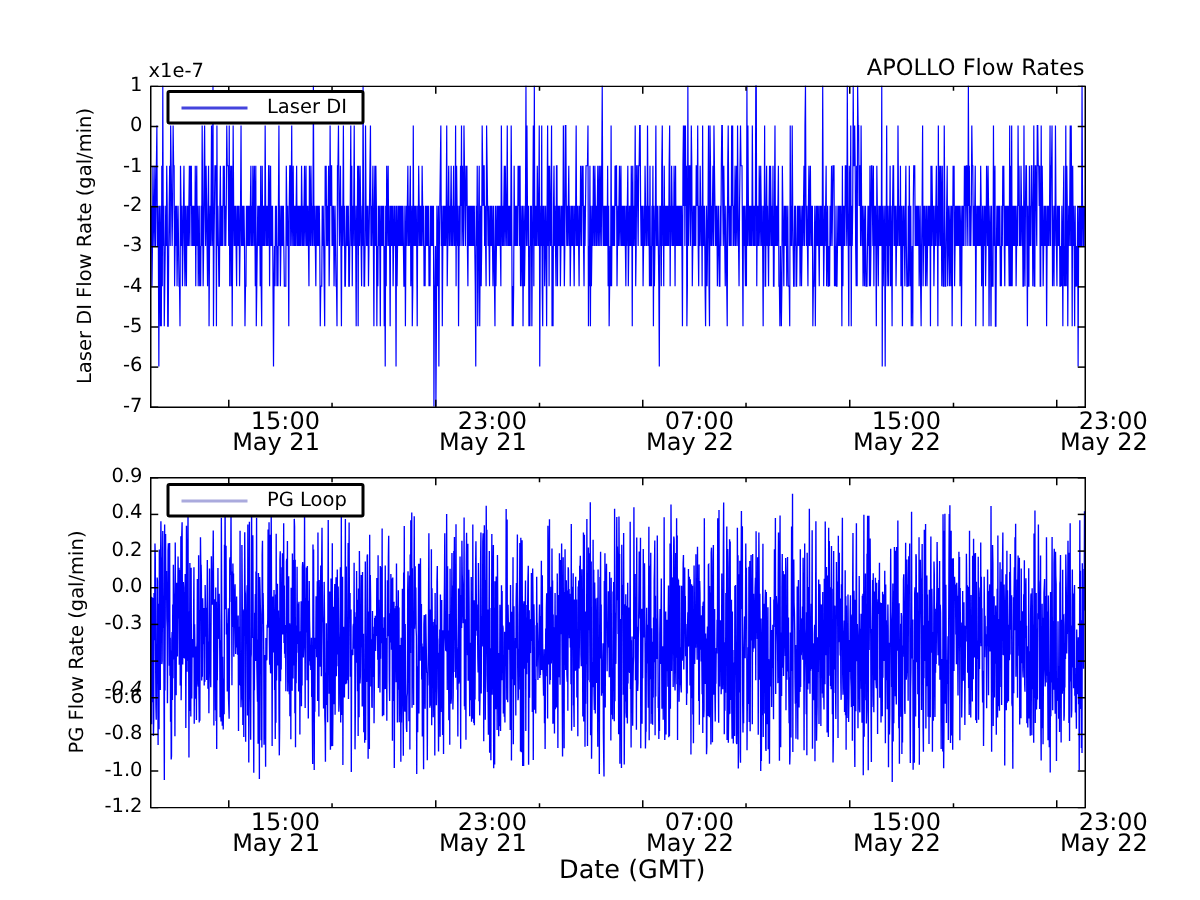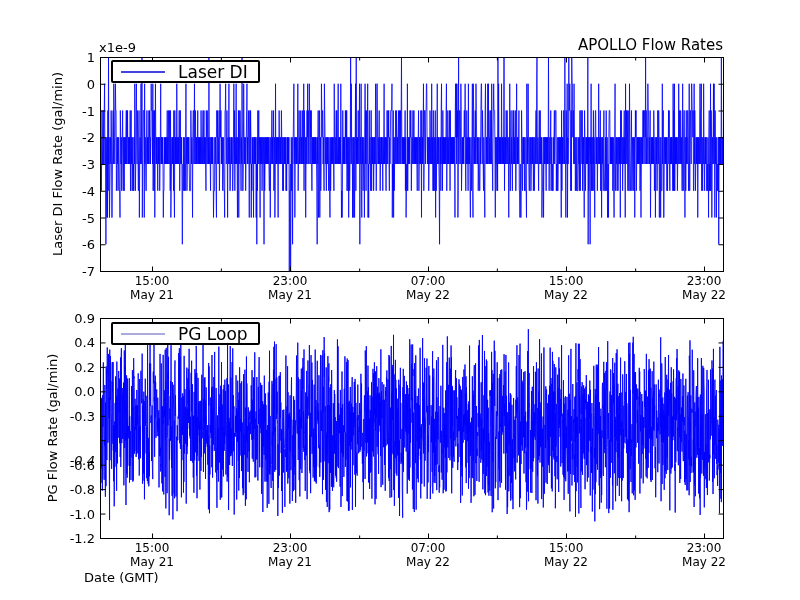--- a/index.html
+++ b/index.html
@@ -5,33 +5,33 @@
   html,body{margin:0;padding:0;background:#fff;}
   #figure{position:relative;width:800px;height:600px;background:#ffffff;
           font-family:"DejaVu Sans","Liberation Sans",sans-serif;color:#000;overflow:hidden;}
   .abs{position:absolute;}
   .plot-svg{position:absolute;display:block;}
   #fig-title{left:100px;top:36px;width:623px;text-align:right;font-size:15px;}
   #offset-text{left:99px;top:40px;font-size:13px;}
   .ylabel{white-space:nowrap;font-size:13px;transform:translate(-50%,-50%) rotate(-90deg);}
   #ylabel-1{left:57px;top:164px;}
   #ylabel-2{left:52px;top:428px;}
-  #xlabel{left:84px;top:570px;width:623px;font-size:13px;}
+  #xlabel{left:110px;top:570px;width:623px;text-align:center;font-size:17px;}
   .ytick{position:absolute;font-size:13px;text-align:right;width:40px;transform:translateY(-50%);}
-  .xtick{position:absolute;font-size:12px;text-align:center;transform:translateX(-50%);line-height:14px;white-space:nowrap;}
+  .xtick{position:absolute;font-size:16px;text-align:right;transform:translateX(-50%);line-height:14px;white-space:nowrap;margin-left:32px;}
   .legend{position:absolute;background:#fff;border:2px solid #000;border-radius:2px;
-          height:19px;display:flex;align-items:center;padding:0 10px 0 8px;font-size:17px;}
+          height:19px;display:flex;align-items:center;padding:0 10px 0 8px;font-size:13px;}
   .legend .sample{width:44px;height:2px;margin-right:13px;}
 </style>
 </head>
 <body>
 
 <div id="figure">
   <div class="abs" id="fig-title">APOLLO Flow Rates</div>
-  <div class="abs" id="offset-text">x1e-9</div>
+  <div class="abs" id="offset-text">x1e-7</div>
   <div class="abs ylabel" id="ylabel-1">Laser DI Flow Rate (gal/min)</div>
   <div class="abs ylabel" id="ylabel-2">PG Flow Rate (gal/min)</div>
   <div class="abs" id="xlabel">Date (GMT)</div>
 
   <svg class="plot-svg" id="plot1" width="624" height="215" style="left: 100px; top: 57px;">
       <polyline points="0.00,107.00 0.33,80.25 0.66,107.00 0.98,80.25 1.31,133.75 1.64,107.00 1.97,53.50 2.30,80.25 2.62,107.00 2.95,80.25 3.28,53.50 3.61,107.00 3.94,80.25 4.26,53.50 4.59,26.75 4.92,107.00 5.25,80.25 5.58,107.00 5.91,187.25 6.23,80.25 6.56,107.00 6.89,160.50 7.22,80.25 7.55,160.50 7.87,53.50 8.20,133.75 8.53,0.00 8.86,107.00 9.19,80.25 9.51,160.50 9.84,133.75 10.17,107.00 10.50,80.25 10.83,107.00 11.15,53.50 11.48,80.25 11.81,160.50 12.14,160.50 12.47,107.00 12.79,80.25 13.12,53.50 13.45,107.00 13.78,26.75 14.11,53.50 14.43,80.25 14.76,107.00 15.09,80.25 15.42,26.75 15.75,53.50 16.08,53.50 16.40,133.75 16.73,107.00 17.06,80.25 17.39,107.00 17.72,80.25 18.04,133.75 18.37,107.00 18.70,80.25 19.03,107.00 19.36,133.75 19.68,133.75 20.01,160.50 20.34,53.50 20.67,80.25 21.00,107.00 21.32,80.25 21.65,133.75 21.98,107.00 22.31,80.25 22.64,53.50 22.96,107.00 23.29,133.75 23.62,80.25 23.95,107.00 24.28,133.75 24.61,80.25 24.93,107.00 25.26,80.25 25.59,107.00 25.92,80.25 26.25,53.50 26.57,107.00 26.90,53.50 27.23,80.25 27.56,53.50 27.89,107.00 28.21,80.25 28.54,107.00 28.87,80.25 29.20,107.00 29.53,80.25 29.85,107.00 30.18,53.50 30.51,133.75 30.84,80.25 31.17,53.50 31.49,107.00 31.82,80.25 32.15,133.75 32.48,107.00 32.81,80.25 33.13,133.75 33.46,107.00 33.79,133.75 34.12,80.25 34.45,107.00 34.78,26.75 35.10,80.25 35.43,133.75 35.76,107.00 36.09,53.50 36.42,26.75 36.74,80.25 37.07,107.00 37.40,53.50 37.73,80.25 38.06,107.00 38.38,133.75 38.71,80.25 39.04,53.50 39.37,160.50 39.70,107.00 40.02,80.25 40.35,107.00 40.68,80.25 41.01,26.75 41.34,107.00 41.66,80.25 41.99,0.00 42.32,160.50 42.65,107.00 42.98,80.25 43.30,53.50 43.63,53.50 43.96,53.50 44.29,160.50 44.62,26.75 44.95,107.00 45.27,80.25 45.60,107.00 45.93,133.75 46.26,133.75 46.59,80.25 46.91,53.50 47.24,107.00 47.57,80.25 47.90,107.00 48.23,80.25 48.55,107.00 48.88,53.50 49.21,80.25 49.54,53.50 49.87,107.00 50.19,80.25 50.52,107.00 50.85,80.25 51.18,26.75 51.51,53.50 51.83,53.50 52.16,53.50 52.49,107.00 52.82,26.75 53.15,133.75 53.47,80.25 53.80,53.50 54.13,133.75 54.46,53.50 54.79,160.50 55.12,107.00 55.44,26.75 55.77,80.25 56.10,107.00 56.43,80.25 56.76,107.00 57.08,80.25 57.41,107.00 57.74,133.75 58.07,80.25 58.40,107.00 58.72,80.25 59.05,107.00 59.38,80.25 59.71,133.75 60.04,107.00 60.36,80.25 60.69,26.75 61.02,107.00 61.35,80.25 61.68,107.00 62.00,80.25 62.33,107.00 62.66,80.25 62.99,107.00 63.32,160.50 63.65,133.75 63.97,133.75 64.30,80.25 64.63,107.00 64.96,80.25 65.29,107.00 65.61,80.25 65.94,107.00 66.27,80.25 66.60,107.00 66.93,80.25 67.25,53.50 67.58,107.00 67.91,80.25 68.24,107.00 68.57,53.50 68.89,80.25 69.22,107.00 69.55,53.50 69.88,80.25 70.21,133.75 70.53,53.50 70.86,160.50 71.19,133.75 71.52,107.00 71.85,80.25 72.17,107.00 72.50,80.25 72.83,107.00 73.16,80.25 73.49,133.75 73.82,53.50 74.14,133.75 74.47,160.50 74.80,53.50 75.13,107.00 75.46,80.25 75.78,107.00 76.11,80.25 76.44,107.00 76.77,26.75 77.10,80.25 77.42,107.00 77.75,80.25 78.08,107.00 78.41,80.25 78.74,107.00 79.06,53.50 79.39,53.50 79.72,133.75 80.05,80.25 80.38,53.50 80.70,107.00 81.03,80.25 81.36,107.00 81.69,80.25 82.02,133.75 82.34,187.25 82.67,133.75 83.00,107.00 83.33,133.75 83.66,80.25 83.99,107.00 84.31,80.25 84.64,133.75 84.97,107.00 85.30,133.75 85.63,80.25 85.95,26.75 86.28,107.00 86.61,80.25 86.94,133.75 87.27,107.00 87.59,80.25 87.92,107.00 88.25,80.25 88.58,107.00 88.91,80.25 89.23,107.00 89.56,133.75 89.89,133.75 90.22,133.75 90.55,133.75 90.87,53.50 91.20,80.25 91.53,107.00 91.86,80.25 92.19,107.00 92.52,160.50 92.84,80.25 93.17,53.50 93.50,53.50 93.83,107.00 94.16,80.25 94.48,26.75 94.81,107.00 95.14,80.25 95.47,53.50 95.80,107.00 96.12,80.25 96.45,107.00 96.78,80.25 97.11,107.00 97.44,80.25 97.76,53.50 98.09,107.00 98.42,80.25 98.75,107.00 99.08,80.25 99.40,107.00 99.73,80.25 100.06,107.00 100.39,80.25 100.72,107.00 101.04,53.50 101.37,80.25 101.70,107.00 102.03,80.25 102.36,107.00 102.69,80.25 103.01,53.50 103.34,107.00 103.67,80.25 104.00,53.50 104.33,107.00 104.65,80.25 104.98,107.00 105.31,80.25 105.64,107.00 105.97,133.75 106.29,53.50 106.62,80.25 106.95,107.00 107.28,53.50 107.61,80.25 107.93,107.00 108.26,80.25 108.59,107.00 108.92,0.00 109.25,80.25 109.57,107.00 109.90,80.25 110.23,107.00 110.56,133.75 110.89,80.25 111.21,107.00 111.54,80.25 111.87,107.00 112.20,80.25 112.53,107.00 112.86,80.25 113.18,107.00 113.51,160.50 113.84,133.75 114.17,133.75 114.50,133.75 114.82,80.25 115.15,107.00 115.48,80.25 115.81,107.00 116.14,133.75 116.46,160.50 116.79,53.50 117.12,80.25 117.45,53.50 117.78,107.00 118.10,80.25 118.43,107.00 118.76,80.25 119.09,53.50 119.42,133.75 119.74,107.00 120.07,26.75 120.40,80.25 120.73,53.50 121.06,53.50 121.38,107.00 121.71,80.25 122.04,107.00 122.37,80.25 122.70,133.75 123.03,107.00 123.35,80.25 123.68,107.00 124.01,133.75 124.34,133.75 124.67,160.50 124.99,53.50 125.32,53.50 125.65,26.75 125.98,80.25 126.31,107.00 126.63,80.25 126.96,53.50 127.29,107.00 127.62,160.50 127.95,80.25 128.27,107.00 128.60,80.25 128.93,26.75 129.26,107.00 129.59,80.25 129.91,133.75 130.24,133.75 130.57,107.00 130.90,80.25 131.23,107.00 131.56,80.25 131.88,107.00 132.21,80.25 132.54,133.75 132.87,133.75 133.20,107.00 133.52,80.25 133.85,26.75 134.18,107.00 134.51,53.50 134.84,133.75 135.16,80.25 135.49,107.00 135.82,80.25 136.15,26.75 136.48,107.00 136.80,80.25 137.13,107.00 137.46,160.50 137.79,80.25 138.12,107.00 138.44,53.50 138.77,160.50 139.10,53.50 139.43,80.25 139.76,107.00 140.08,53.50 140.41,80.25 140.74,107.00 141.07,133.75 141.40,80.25 141.73,107.00 142.05,0.00 142.38,80.25 142.71,133.75 143.04,133.75 143.37,107.00 143.69,26.75 144.02,80.25 144.35,107.00 144.68,80.25 145.01,107.00 145.33,80.25 145.66,133.75 145.99,107.00 146.32,80.25 146.65,53.50 146.97,26.75 147.30,107.00 147.63,80.25 147.96,107.00 148.29,80.25 148.61,53.50 148.94,107.00 149.27,160.50 149.60,80.25 149.93,53.50 150.25,107.00 150.58,53.50 150.91,80.25 151.24,160.50 151.57,107.00 151.90,133.75 152.22,80.25 152.55,107.00 152.88,80.25 153.21,107.00 153.54,160.50 153.86,80.25 154.19,107.00 154.52,80.25 154.85,107.00 155.18,80.25 155.50,107.00 155.83,80.25 156.16,160.50 156.49,107.00 156.82,187.25 157.14,80.25 157.47,133.75 157.80,53.50 158.13,107.00 158.46,80.25 158.78,53.50 159.11,107.00 159.44,80.25 159.77,107.00 160.10,160.50 160.42,80.25 160.75,107.00 161.08,80.25 161.41,107.00 161.74,80.25 162.07,133.75 162.39,107.00 162.72,80.25 163.05,107.00 163.38,80.25 163.71,107.00 164.03,187.25 164.36,80.25 164.69,133.75 165.02,107.00 165.35,80.25 165.67,107.00 166.00,80.25 166.33,107.00 166.66,80.25 166.99,107.00 167.31,80.25 167.64,107.00 167.97,80.25 168.30,107.00 168.63,80.25 168.95,107.00 169.28,133.75 169.61,133.75 169.94,80.25 170.27,160.50 170.60,107.00 170.92,80.25 171.25,107.00 171.58,80.25 171.91,53.50 172.24,107.00 172.56,80.25 172.89,107.00 173.22,80.25 173.55,53.50 173.88,133.75 174.20,107.00 174.53,80.25 174.86,160.50 175.19,133.75 175.52,26.75 175.84,107.00 176.17,80.25 176.50,107.00 176.83,80.25 177.16,107.00 177.48,80.25 177.81,107.00 178.14,160.50 178.47,80.25 178.80,107.00 179.12,53.50 179.45,80.25 179.78,107.00 180.11,80.25 180.44,107.00 180.77,80.25 181.09,107.00 181.42,53.50 181.75,80.25 182.08,107.00 182.41,80.25 182.73,133.75 183.06,107.00 183.39,133.75 183.72,80.25 184.05,107.00 184.37,80.25 184.70,107.00 185.03,80.25 185.36,107.00 185.69,80.25 186.01,133.75 186.34,107.00 186.67,133.75 187.00,80.25 187.33,107.00 187.65,80.25 187.98,107.00 188.31,80.25 188.64,107.00 188.97,80.25 189.29,214.00 189.62,133.75 189.95,133.75 190.28,107.00 190.61,214.00 190.94,160.50 191.26,80.25 191.59,133.75 191.92,107.00 192.25,80.25 192.58,187.25 192.90,107.00 193.23,80.25 193.56,53.50 193.89,26.75 194.22,107.00 194.54,80.25 194.87,160.50 195.20,107.00 195.53,80.25 195.86,107.00 196.18,80.25 196.51,107.00 196.84,80.25 197.17,107.00 197.50,80.25 197.82,26.75 198.15,133.75 198.48,107.00 198.81,80.25 199.14,53.50 199.46,107.00 199.79,80.25 200.12,107.00 200.45,80.25 200.78,53.50 201.11,107.00 201.43,80.25 201.76,107.00 202.09,80.25 202.42,53.50 202.75,107.00 203.07,80.25 203.40,107.00 203.73,26.75 204.06,133.75 204.39,53.50 204.71,80.25 205.04,107.00 205.37,80.25 205.70,160.50 206.03,107.00 206.35,80.25 206.68,107.00 207.01,53.50 207.34,80.25 207.67,26.75 207.99,107.00 208.32,53.50 208.65,80.25 208.98,107.00 209.31,26.75 209.64,53.50 209.96,80.25 210.29,107.00 210.62,53.50 210.95,80.25 211.28,53.50 211.60,107.00 211.93,133.75 212.26,80.25 212.59,107.00 212.92,80.25 213.24,107.00 213.57,80.25 213.90,107.00 214.23,80.25 214.56,107.00 214.88,80.25 215.21,107.00 215.54,80.25 215.87,107.00 216.20,80.25 216.52,107.00 216.85,133.75 217.18,187.25 217.51,80.25 217.84,107.00 218.16,53.50 218.49,160.50 218.82,133.75 219.15,80.25 219.48,53.50 219.81,160.50 220.13,107.00 220.46,80.25 220.79,133.75 221.12,107.00 221.45,26.75 221.77,53.50 222.10,80.25 222.43,53.50 222.76,53.50 223.09,107.00 223.41,80.25 223.74,107.00 224.07,133.75 224.40,26.75 224.73,53.50 225.05,80.25 225.38,107.00 225.71,80.25 226.04,107.00 226.37,133.75 226.69,80.25 227.02,107.00 227.35,80.25 227.68,107.00 228.01,80.25 228.33,107.00 228.66,133.75 228.99,80.25 229.32,107.00 229.65,133.75 229.98,160.50 230.30,80.25 230.63,133.75 230.96,107.00 231.29,80.25 231.62,107.00 231.94,80.25 232.27,107.00 232.60,80.25 232.93,107.00 233.26,80.25 233.58,107.00 233.91,133.75 234.24,26.75 234.57,80.25 234.90,107.00 235.22,80.25 235.55,107.00 235.88,80.25 236.21,53.50 236.54,107.00 236.86,53.50 237.19,80.25 237.52,107.00 237.85,80.25 238.18,26.75 238.51,107.00 238.83,80.25 239.16,107.00 239.49,80.25 239.82,107.00 240.15,80.25 240.47,107.00 240.80,26.75 241.13,80.25 241.46,160.50 241.79,133.75 242.11,160.50 242.44,133.75 242.77,53.50 243.10,107.00 243.43,80.25 243.75,107.00 244.08,80.25 244.41,107.00 244.74,80.25 245.07,107.00 245.39,53.50 245.72,80.25 246.05,53.50 246.38,107.00 246.71,53.50 247.03,133.75 247.36,80.25 247.69,107.00 248.02,133.75 248.35,80.25 248.68,160.50 249.00,107.00 249.33,80.25 249.66,133.75 249.99,107.00 250.32,80.25 250.64,0.00 250.97,107.00 251.30,26.75 251.63,80.25 251.96,107.00 252.28,80.25 252.61,160.50 252.94,107.00 253.27,160.50 253.60,80.25 253.92,107.00 254.25,80.25 254.58,160.50 254.91,107.00 255.24,80.25 255.56,26.75 255.89,133.75 256.22,0.00 256.55,107.00 256.88,80.25 257.20,107.00 257.53,80.25 257.86,107.00 258.19,53.50 258.52,80.25 258.85,107.00 259.17,80.25 259.50,26.75 259.83,187.25 260.16,107.00 260.49,80.25 260.81,107.00 261.14,26.75 261.47,133.75 261.80,160.50 262.13,80.25 262.45,107.00 262.78,80.25 263.11,133.75 263.44,107.00 263.77,80.25 264.09,107.00 264.42,160.50 264.75,80.25 265.08,26.75 265.41,107.00 265.73,53.50 266.06,133.75 266.39,53.50 266.72,80.25 267.05,107.00 267.37,80.25 267.70,26.75 268.03,160.50 268.36,107.00 268.69,160.50 269.02,80.25 269.34,53.50 269.67,107.00 270.00,80.25 270.33,107.00 270.66,133.75 270.98,53.50 271.31,53.50 271.64,133.75 271.97,80.25 272.30,107.00 272.62,80.25 272.95,107.00 273.28,80.25 273.61,133.75 273.94,107.00 274.26,80.25 274.59,107.00 274.92,80.25 275.25,107.00 275.58,26.75 275.90,80.25 276.23,133.75 276.56,107.00 276.89,26.75 277.22,26.75 277.55,80.25 277.87,107.00 278.20,80.25 278.53,107.00 278.86,80.25 279.19,53.50 279.51,107.00 279.84,80.25 280.17,133.75 280.50,107.00 280.83,80.25 281.15,107.00 281.48,80.25 281.81,107.00 282.14,80.25 282.47,107.00 282.79,133.75 283.12,80.25 283.45,107.00 283.78,80.25 284.11,26.75 284.43,107.00 284.76,80.25 285.09,107.00 285.42,80.25 285.75,107.00 286.07,133.75 286.40,80.25 286.73,107.00 287.06,53.50 287.39,80.25 287.72,107.00 288.04,53.50 288.37,80.25 288.70,53.50 289.03,107.00 289.36,133.75 289.68,80.25 290.01,107.00 290.34,80.25 290.67,53.50 291.00,53.50 291.32,53.50 291.65,53.50 291.98,26.75 292.31,160.50 292.64,107.00 292.96,133.75 293.29,53.50 293.62,160.50 293.95,80.25 294.28,133.75 294.60,107.00 294.93,80.25 295.26,107.00 295.59,53.50 295.92,80.25 296.24,107.00 296.57,53.50 296.90,80.25 297.23,107.00 297.56,80.25 297.89,107.00 298.21,80.25 298.54,53.50 298.87,107.00 299.20,80.25 299.53,53.50 299.85,107.00 300.18,80.25 300.51,53.50 300.84,107.00 301.17,53.50 301.49,0.00 301.82,80.25 302.15,107.00 302.48,80.25 302.81,107.00 303.13,80.25 303.46,107.00 303.79,80.25 304.12,107.00 304.45,80.25 304.77,107.00 305.10,53.50 305.43,133.75 305.76,80.25 306.09,160.50 306.41,133.75 306.74,107.00 307.07,133.75 307.40,26.75 307.73,133.75 308.06,80.25 308.38,107.00 308.71,80.25 309.04,107.00 309.37,80.25 309.70,107.00 310.02,53.50 310.35,80.25 310.68,53.50 311.01,53.50 311.34,133.75 311.66,107.00 311.99,80.25 312.32,107.00 312.65,80.25 312.98,53.50 313.30,107.00 313.63,80.25 313.96,53.50 314.29,107.00 314.62,80.25 314.94,107.00 315.27,80.25 315.60,107.00 315.93,80.25 316.26,107.00 316.59,80.25 316.91,107.00 317.24,133.75 317.57,80.25 317.90,107.00 318.23,80.25 318.55,53.50 318.88,133.75 319.21,107.00 319.54,80.25 319.87,107.00 320.19,80.25 320.52,107.00 320.85,53.50 321.18,80.25 321.51,160.50 321.83,53.50 322.16,107.00 322.49,80.25 322.82,107.00 323.15,80.25 323.47,26.75 323.80,133.75 324.13,107.00 324.46,53.50 324.79,53.50 325.11,80.25 325.44,107.00 325.77,53.50 326.10,53.50 326.43,26.75 326.76,26.75 327.08,80.25 327.41,107.00 327.74,80.25 328.07,107.00 328.40,80.25 328.72,133.75 329.05,107.00 329.38,80.25 329.71,107.00 330.04,53.50 330.36,80.25 330.69,107.00 331.02,80.25 331.35,107.00 331.68,26.75 332.00,80.25 332.33,107.00 332.66,80.25 332.99,133.75 333.32,53.50 333.64,133.75 333.97,107.00 334.30,133.75 334.63,80.25 334.96,107.00 335.28,53.50 335.61,160.50 335.94,80.25 336.27,133.75 336.60,107.00 336.93,80.25 337.25,26.75 337.58,107.00 337.91,80.25 338.24,107.00 338.57,80.25 338.89,107.00 339.22,133.75 339.55,187.25 339.88,80.25 340.21,107.00 340.53,80.25 340.86,133.75 341.19,53.50 341.52,26.75 341.85,107.00 342.17,80.25 342.50,133.75 342.83,53.50 343.16,107.00 343.49,80.25 343.81,107.00 344.14,80.25 344.47,107.00 344.80,80.25 345.13,107.00 345.45,80.25 345.78,107.00 346.11,53.50 346.44,26.75 346.77,133.75 347.10,80.25 347.42,107.00 347.75,53.50 348.08,80.25 348.41,107.00 348.74,80.25 349.06,107.00 349.39,53.50 349.72,80.25 350.05,133.75 350.38,53.50 350.70,107.00 351.03,80.25 351.36,107.00 351.69,80.25 352.02,107.00 352.34,80.25 352.67,107.00 353.00,80.25 353.33,107.00 353.66,80.25 353.98,107.00 354.31,80.25 354.64,107.00 354.97,160.50 355.30,53.50 355.63,26.75 355.95,80.25 356.28,26.75 356.61,107.00 356.94,26.75 357.27,80.25 357.59,53.50 357.92,160.50 358.25,133.75 358.58,0.00 358.91,107.00 359.23,80.25 359.56,53.50 359.89,53.50 360.22,107.00 360.55,80.25 360.87,26.75 361.20,53.50 361.53,133.75 361.86,107.00 362.19,80.25 362.51,107.00 362.84,80.25 363.17,107.00 363.50,80.25 363.83,107.00 364.15,53.50 364.48,53.50 364.81,80.25 365.14,26.75 365.47,107.00 365.80,133.75 366.12,80.25 366.45,107.00 366.78,53.50 367.11,80.25 367.44,107.00 367.76,80.25 368.09,133.75 368.42,26.75 368.75,107.00 369.08,80.25 369.40,107.00 369.73,80.25 370.06,133.75 370.39,160.50 370.72,107.00 371.04,80.25 371.37,133.75 371.70,107.00 372.03,80.25 372.36,26.75 372.68,133.75 373.01,160.50 373.34,26.75 373.67,53.50 374.00,107.00 374.32,80.25 374.65,107.00 374.98,80.25 375.31,53.50 375.64,107.00 375.97,26.75 376.29,53.50 376.62,80.25 376.95,107.00 377.28,80.25 377.61,107.00 377.93,80.25 378.26,133.75 378.59,107.00 378.92,80.25 379.25,107.00 379.57,133.75 379.90,133.75 380.23,80.25 380.56,107.00 380.89,53.50 381.21,26.75 381.54,26.75 381.87,80.25 382.20,107.00 382.53,53.50 382.85,80.25 383.18,107.00 383.51,133.75 383.84,80.25 384.17,107.00 384.49,133.75 384.82,160.50 385.15,53.50 385.48,26.75 385.81,80.25 386.14,107.00 386.46,80.25 386.79,107.00 387.12,80.25 387.45,107.00 387.78,26.75 388.10,80.25 388.43,26.75 388.76,107.00 389.09,80.25 389.42,107.00 389.74,80.25 390.07,53.50 390.40,107.00 390.73,80.25 391.06,53.50 391.38,107.00 391.71,26.75 392.04,80.25 392.37,107.00 392.70,133.75 393.02,80.25 393.35,53.50 393.68,26.75 394.01,53.50 394.34,53.50 394.67,53.50 394.99,107.00 395.32,160.50 395.65,80.25 395.98,107.00 396.31,80.25 396.63,107.00 396.96,133.75 397.29,80.25 397.62,133.75 397.95,0.00 398.27,107.00 398.60,26.75 398.93,80.25 399.26,107.00 399.59,80.25 399.91,107.00 400.24,80.25 400.57,107.00 400.90,80.25 401.23,107.00 401.55,26.75 401.88,80.25 402.21,107.00 402.54,80.25 402.87,107.00 403.19,80.25 403.52,107.00 403.85,0.00 404.18,0.00 404.51,133.75 404.84,80.25 405.16,107.00 405.49,80.25 405.82,107.00 406.15,53.50 406.48,80.25 406.80,107.00 407.13,53.50 407.46,80.25 407.79,107.00 408.12,80.25 408.44,107.00 408.77,160.50 409.10,80.25 409.43,107.00 409.76,26.75 410.08,133.75 410.41,133.75 410.74,80.25 411.07,53.50 411.40,107.00 411.72,80.25 412.05,107.00 412.38,133.75 412.71,80.25 413.04,53.50 413.36,107.00 413.69,53.50 414.02,80.25 414.35,107.00 414.68,80.25 415.01,107.00 415.33,53.50 415.66,133.75 415.99,133.75 416.32,80.25 416.65,26.75 416.97,107.00 417.30,80.25 417.63,107.00 417.96,80.25 418.29,107.00 418.61,80.25 418.94,53.50 419.27,133.75 419.60,133.75 419.93,160.50 420.25,107.00 420.58,133.75 420.91,160.50 421.24,133.75 421.57,53.50 421.89,80.25 422.22,107.00 422.55,133.75 422.88,80.25 423.21,107.00 423.54,80.25 423.86,107.00 424.19,80.25 424.52,133.75 424.85,107.00 425.18,80.25 425.50,133.75 425.83,133.75 426.16,133.75 426.49,160.50 426.82,26.75 427.14,107.00 427.47,80.25 427.80,107.00 428.13,26.75 428.46,80.25 428.78,107.00 429.11,133.75 429.44,133.75 429.77,80.25 430.10,107.00 430.42,80.25 430.75,133.75 431.08,133.75 431.41,107.00 431.74,80.25 432.06,107.00 432.39,80.25 432.72,107.00 433.05,80.25 433.38,133.75 433.71,107.00 434.03,80.25 434.36,133.75 434.69,107.00 435.02,80.25 435.35,107.00 435.67,80.25 436.00,53.50 436.33,107.00 436.66,26.75 436.99,0.00 437.31,80.25 437.64,107.00 437.97,80.25 438.30,107.00 438.63,133.75 438.95,80.25 439.28,53.50 439.61,107.00 439.94,80.25 440.27,53.50 440.59,107.00 440.92,80.25 441.25,107.00 441.58,80.25 441.91,160.50 442.23,133.75 442.56,133.75 442.89,107.00 443.22,80.25 443.55,160.50 443.88,107.00 444.20,80.25 444.53,107.00 444.86,80.25 445.19,107.00 445.52,80.25 445.84,107.00 446.17,133.75 446.50,80.25 446.83,107.00 447.16,80.25 447.48,107.00 447.81,80.25 448.14,107.00 448.47,0.00 448.80,80.25 449.12,133.75 449.45,107.00 449.78,80.25 450.11,107.00 450.44,80.25 450.76,53.50 451.09,133.75 451.42,107.00 451.75,80.25 452.08,133.75 452.40,133.75 452.73,107.00 453.06,133.75 453.39,80.25 453.72,107.00 454.05,80.25 454.37,53.50 454.70,107.00 455.03,80.25 455.36,53.50 455.69,53.50 456.01,53.50 456.34,133.75 456.67,107.00 457.00,133.75 457.33,80.25 457.65,133.75 457.98,133.75 458.31,107.00 458.64,80.25 458.97,107.00 459.29,80.25 459.62,107.00 459.95,80.25 460.28,107.00 460.61,80.25 460.93,107.00 461.26,160.50 461.59,53.50 461.92,133.75 462.25,80.25 462.58,107.00 462.90,80.25 463.23,107.00 463.56,53.50 463.89,53.50 464.22,80.25 464.54,107.00 464.87,0.00 465.20,80.25 465.53,107.00 465.86,160.50 466.18,53.50 466.51,80.25 466.84,107.00 467.17,26.75 467.50,160.50 467.82,80.25 468.15,107.00 468.48,80.25 468.81,0.00 469.14,53.50 469.46,53.50 469.79,26.75 470.12,53.50 470.45,107.00 470.78,133.75 471.10,53.50 471.43,133.75 471.76,0.00 472.09,26.75 472.42,26.75 472.75,80.25 473.07,53.50 473.40,53.50 473.73,107.00 474.06,26.75 474.39,80.25 474.71,107.00 475.04,80.25 475.37,133.75 475.70,107.00 476.03,80.25 476.35,133.75 476.68,107.00 477.01,80.25 477.34,133.75 477.67,133.75 477.99,133.75 478.32,107.00 478.65,80.25 478.98,107.00 479.31,80.25 479.63,133.75 479.96,53.50 480.29,133.75 480.62,107.00 480.95,53.50 481.27,53.50 481.60,80.25 481.93,107.00 482.26,53.50 482.59,133.75 482.92,80.25 483.24,107.00 483.57,80.25 483.90,107.00 484.23,160.50 484.56,53.50 484.88,80.25 485.21,107.00 485.54,133.75 485.87,80.25 486.20,107.00 486.52,80.25 486.85,107.00 487.18,80.25 487.51,107.00 487.84,0.00 488.16,187.25 488.49,80.25 488.82,133.75 489.15,107.00 489.48,80.25 489.80,107.00 490.13,187.25 490.46,80.25 490.79,107.00 491.12,26.75 491.44,133.75 491.77,80.25 492.10,107.00 492.43,133.75 492.76,80.25 493.09,107.00 493.41,53.50 493.74,133.75 494.07,80.25 494.40,107.00 494.73,160.50 495.05,80.25 495.38,53.50 495.71,53.50 496.04,107.00 496.37,80.25 496.69,107.00 497.02,80.25 497.35,133.75 497.68,107.00 498.01,80.25 498.33,107.00 498.66,26.75 498.99,80.25 499.32,107.00 499.65,80.25 499.97,107.00 500.30,53.50 500.63,133.75 500.96,80.25 501.29,107.00 501.62,160.50 501.94,80.25 502.27,107.00 502.60,80.25 502.93,107.00 503.26,133.75 503.58,80.25 503.91,53.50 504.24,107.00 504.57,133.75 504.90,133.75 505.22,133.75 505.55,80.25 505.88,133.75 506.21,53.50 506.54,107.00 506.86,133.75 507.19,80.25 507.52,160.50 507.85,133.75 508.18,107.00 508.50,160.50 508.83,80.25 509.16,53.50 509.49,53.50 509.82,53.50 510.14,107.00 510.47,80.25 510.80,107.00 511.13,80.25 511.46,107.00 511.79,80.25 512.11,107.00 512.44,80.25 512.77,133.75 513.10,107.00 513.43,80.25 513.75,133.75 514.08,160.50 514.41,107.00 514.74,80.25 515.07,26.75 515.39,133.75 515.72,107.00 516.05,80.25 516.38,107.00 516.71,80.25 517.03,133.75 517.36,107.00 517.69,80.25 518.02,133.75 518.35,107.00 518.67,80.25 519.00,107.00 519.33,80.25 519.66,107.00 519.99,80.25 520.31,160.50 520.64,53.50 520.97,107.00 521.30,53.50 521.63,80.25 521.96,107.00 522.28,80.25 522.61,133.75 522.94,107.00 523.27,80.25 523.60,107.00 523.92,80.25 524.25,53.50 524.58,107.00 524.91,80.25 525.24,160.50 525.56,26.75 525.89,107.00 526.22,80.25 526.55,53.50 526.88,107.00 527.20,53.50 527.53,80.25 527.86,133.75 528.19,53.50 528.52,107.00 528.84,133.75 529.17,133.75 529.50,26.75 529.83,80.25 530.16,133.75 530.48,133.75 530.81,107.00 531.14,80.25 531.47,53.50 531.80,133.75 532.13,107.00 532.45,80.25 532.78,107.00 533.11,133.75 533.44,80.25 533.77,107.00 534.09,133.75 534.42,80.25 534.75,160.50 535.08,107.00 535.41,53.50 535.73,80.25 536.06,53.50 536.39,133.75 536.72,107.00 537.05,80.25 537.37,107.00 537.70,80.25 538.03,107.00 538.36,80.25 538.69,107.00 539.01,80.25 539.34,107.00 539.67,80.25 540.00,133.75 540.33,107.00 540.66,80.25 540.98,160.50 541.31,107.00 541.64,80.25 541.97,107.00 542.30,80.25 542.62,107.00 542.95,53.50 543.28,80.25 543.61,53.50 543.94,107.00 544.26,53.50 544.59,53.50 544.92,80.25 545.25,107.00 545.58,0.00 545.90,80.25 546.23,53.50 546.56,107.00 546.89,80.25 547.22,107.00 547.54,80.25 547.87,26.75 548.20,53.50 548.53,53.50 548.86,107.00 549.18,80.25 549.51,107.00 549.84,80.25 550.17,53.50 550.50,160.50 550.83,107.00 551.15,80.25 551.48,107.00 551.81,80.25 552.14,107.00 552.47,80.25 552.79,107.00 553.12,80.25 553.45,107.00 553.78,53.50 554.11,80.25 554.43,133.75 554.76,107.00 555.09,80.25 555.42,160.50 555.75,107.00 556.07,80.25 556.40,107.00 556.73,80.25 557.06,133.75 557.39,107.00 557.71,53.50 558.04,80.25 558.37,107.00 558.70,53.50 559.03,80.25 559.35,160.50 559.68,107.00 560.01,80.25 560.34,107.00 560.67,160.50 561.00,80.25 561.32,133.75 561.65,133.75 561.98,133.75 562.31,26.75 562.64,107.00 562.96,80.25 563.29,53.50 563.62,160.50 563.95,160.50 564.28,107.00 564.60,80.25 564.93,107.00 565.26,80.25 565.59,107.00 565.92,80.25 566.24,107.00 566.57,80.25 566.90,133.75 567.23,107.00 567.56,133.75 567.88,80.25 568.21,107.00 568.54,53.50 568.87,80.25 569.20,53.50 569.53,107.00 569.85,133.75 570.18,80.25 570.51,107.00 570.84,80.25 571.17,107.00 571.49,80.25 571.82,107.00 572.15,80.25 572.48,107.00 572.81,133.75 573.13,26.75 573.46,133.75 573.79,53.50 574.12,133.75 574.45,26.75 574.77,133.75 575.10,80.25 575.43,107.00 575.76,80.25 576.09,107.00 576.41,80.25 576.74,107.00 577.07,80.25 577.40,133.75 577.73,107.00 578.05,80.25 578.38,107.00 578.71,26.75 579.04,80.25 579.37,53.50 579.70,107.00 580.02,80.25 580.35,107.00 580.68,53.50 581.01,80.25 581.34,107.00 581.66,80.25 581.99,133.75 582.32,133.75 582.65,26.75 582.98,107.00 583.30,133.75 583.63,80.25 583.96,53.50 584.29,53.50 584.62,107.00 584.94,160.50 585.27,80.25 585.60,133.75 585.93,133.75 586.26,53.50 586.58,107.00 586.91,80.25 587.24,107.00 587.57,53.50 587.90,53.50 588.22,80.25 588.55,133.75 588.88,107.00 589.21,26.75 589.54,133.75 589.87,133.75 590.19,53.50 590.52,53.50 590.85,80.25 591.18,107.00 591.51,26.75 591.83,26.75 592.16,53.50 592.49,53.50 592.82,80.25 593.15,53.50 593.47,133.75 593.80,133.75 594.13,26.75 594.46,107.00 594.79,53.50 595.11,80.25 595.44,133.75 595.77,107.00 596.10,80.25 596.43,107.00 596.75,80.25 597.08,107.00 597.41,80.25 597.74,160.50 598.07,107.00 598.39,80.25 598.72,107.00 599.05,80.25 599.38,107.00 599.71,80.25 600.04,26.75 600.36,107.00 600.69,53.50 601.02,53.50 601.35,26.75 601.68,133.75 602.00,80.25 602.33,107.00 602.66,133.75 602.99,80.25 603.32,107.00 603.64,26.75 603.97,80.25 604.30,107.00 604.63,133.75 604.96,80.25 605.28,107.00 605.61,80.25 605.94,107.00 606.27,80.25 606.60,133.75 606.92,133.75 607.25,107.00 607.58,133.75 607.91,80.25 608.24,107.00 608.57,160.50 608.89,80.25 609.22,53.50 609.55,133.75 609.88,107.00 610.21,133.75 610.53,26.75 610.86,133.75 611.19,53.50 611.52,80.25 611.85,160.50 612.17,107.00 612.50,80.25 612.83,107.00 613.16,80.25 613.49,26.75 613.81,107.00 614.14,26.75 614.47,80.25 614.80,160.50 615.13,53.50 615.45,107.00 615.78,80.25 616.11,107.00 616.44,160.50 616.77,80.25 617.09,133.75 617.42,133.75 617.75,107.00 618.08,133.75 618.41,80.25 618.74,187.25 619.06,107.00 619.39,80.25 619.72,107.00 620.05,80.25 620.38,107.00 620.70,80.25 621.03,107.00 621.36,0.00 621.69,80.25 622.02,107.00 622.34,80.25 622.67,107.00 623.00,80.25" fill="none" stroke="#0000ff" stroke-width="0.8"></polyline>
       <rect x="0.5" y="0.5" width="623" height="214" fill="none" stroke="#000000"></rect>
       <line x1="52.520500000000006" y1="214.5" x2="52.520500000000006" y2="209.5" stroke="#000" stroke-width="1"></line>
       <line x1="52.520500000000006" y1="0.5" x2="52.520500000000006" y2="5.5" stroke="#000" stroke-width="1"></line>
       <line x1="190.515" y1="214.5" x2="190.515" y2="209.5" stroke="#000" stroke-width="1"></line>

